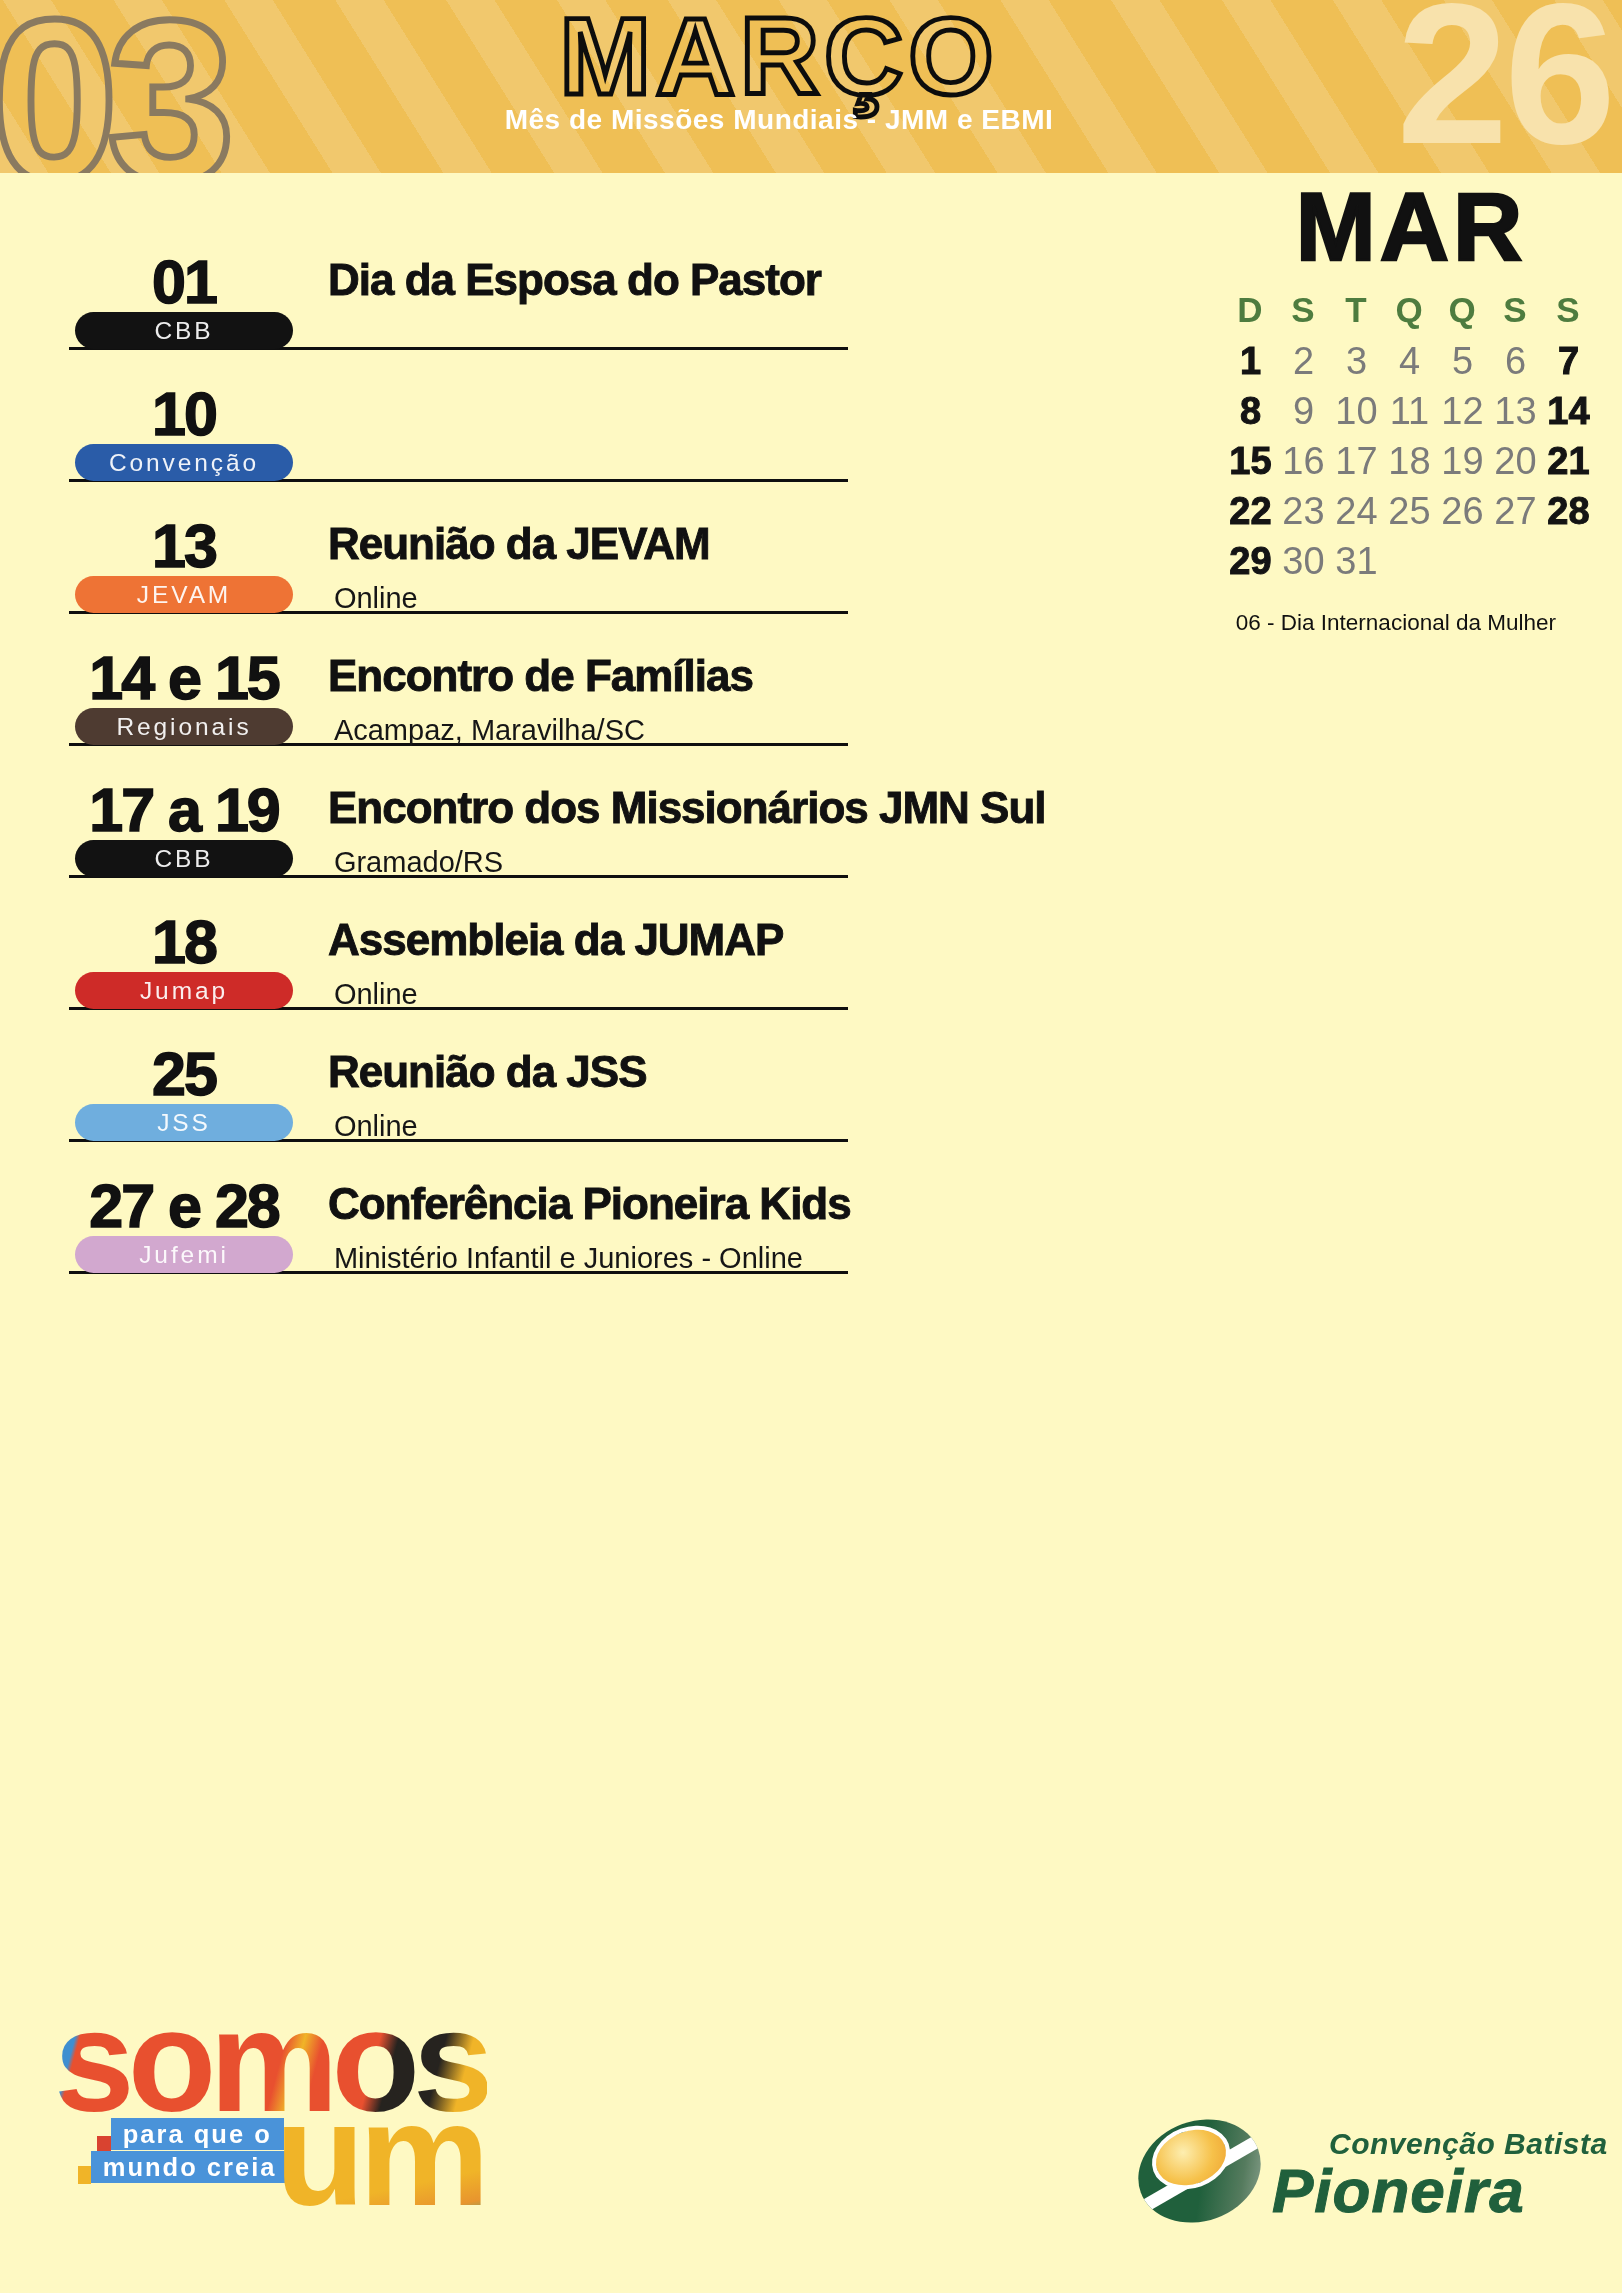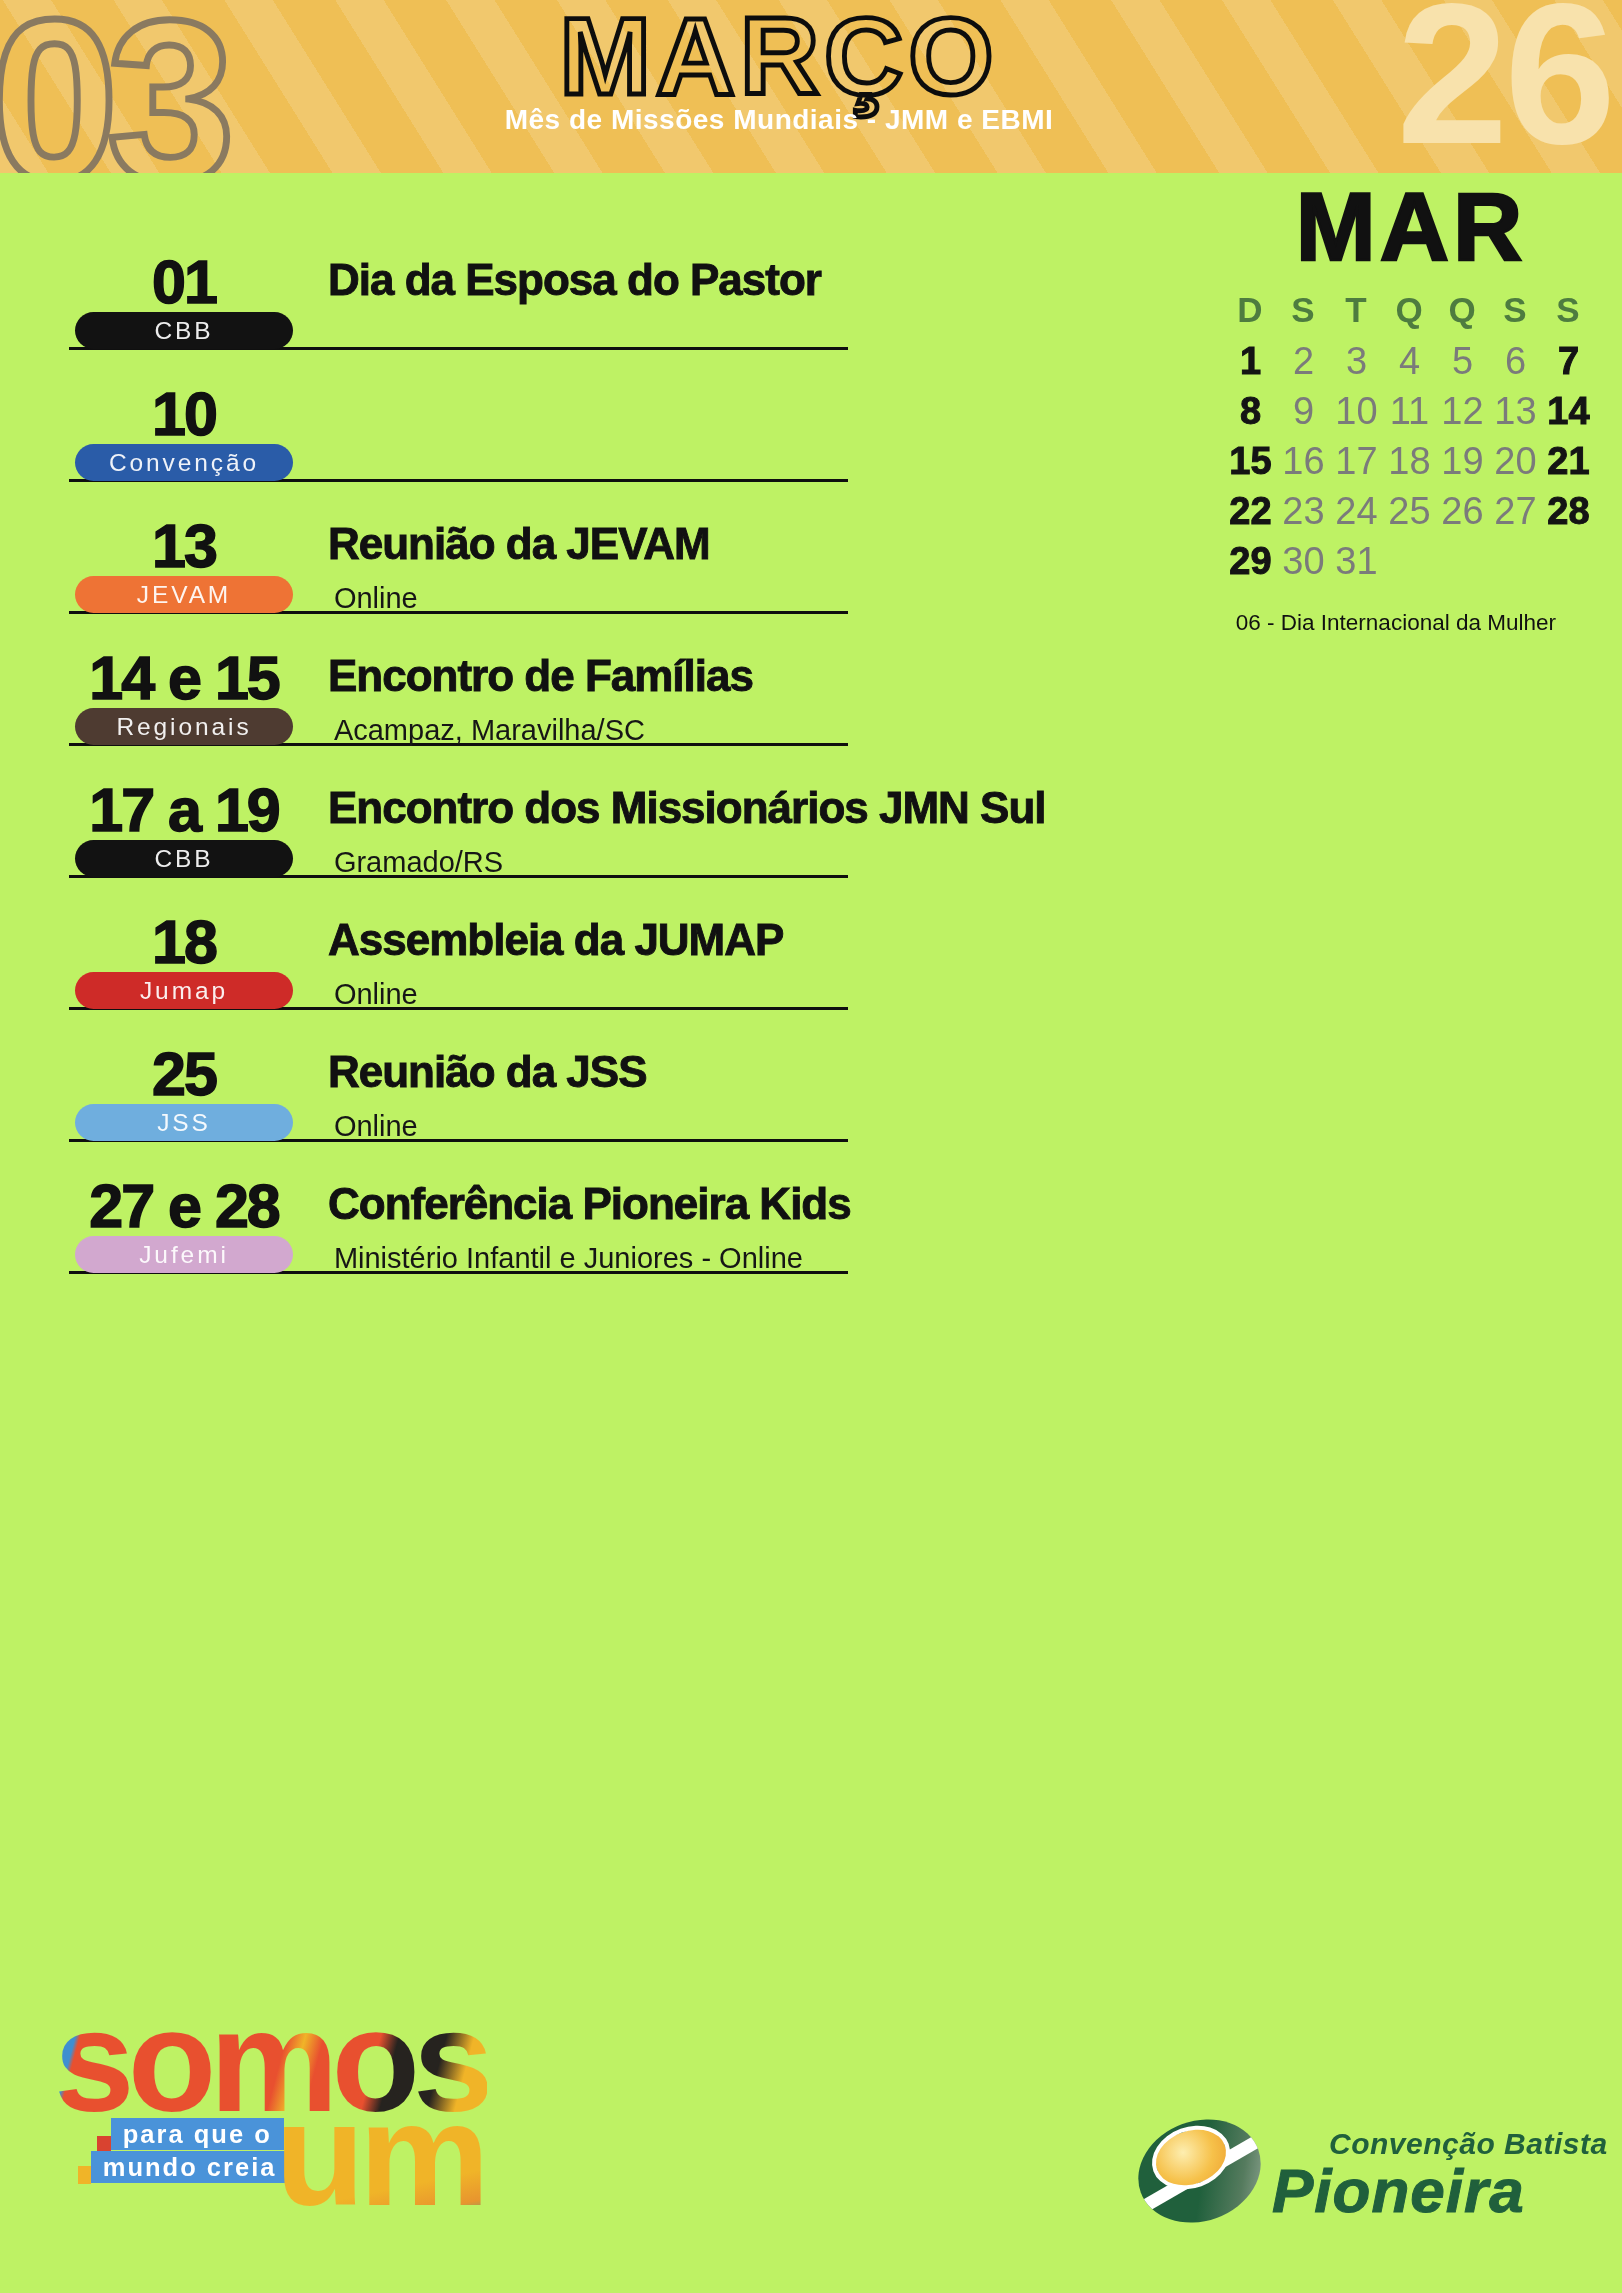--- a/index.html
+++ b/index.html
@@ -1,17 +1,17 @@
 <!DOCTYPE html>
 <html><head>
 <meta charset="utf-8">
 <style>
   * { margin:0; padding:0; box-sizing:border-box; }
   body { background:#ffffff; font-family:"Liberation Sans", sans-serif; }
-  .page { position:relative; width:1622px; height:2294px; background:#bef264; overflow:hidden; }
+  .page { position:relative; width:1622px; height:2294px; background:#fef9c3; overflow:hidden; }
 
   
   .banner {
     position:absolute; left:0; top:0; width:1622px; height:173px;
     background:
       repeating-linear-gradient(58deg,
         rgba(255,255,255,0.14) 0 41px,
         rgba(255,255,255,0.0) 41px 94px),
       #efbf55;
     overflow:hidden;

